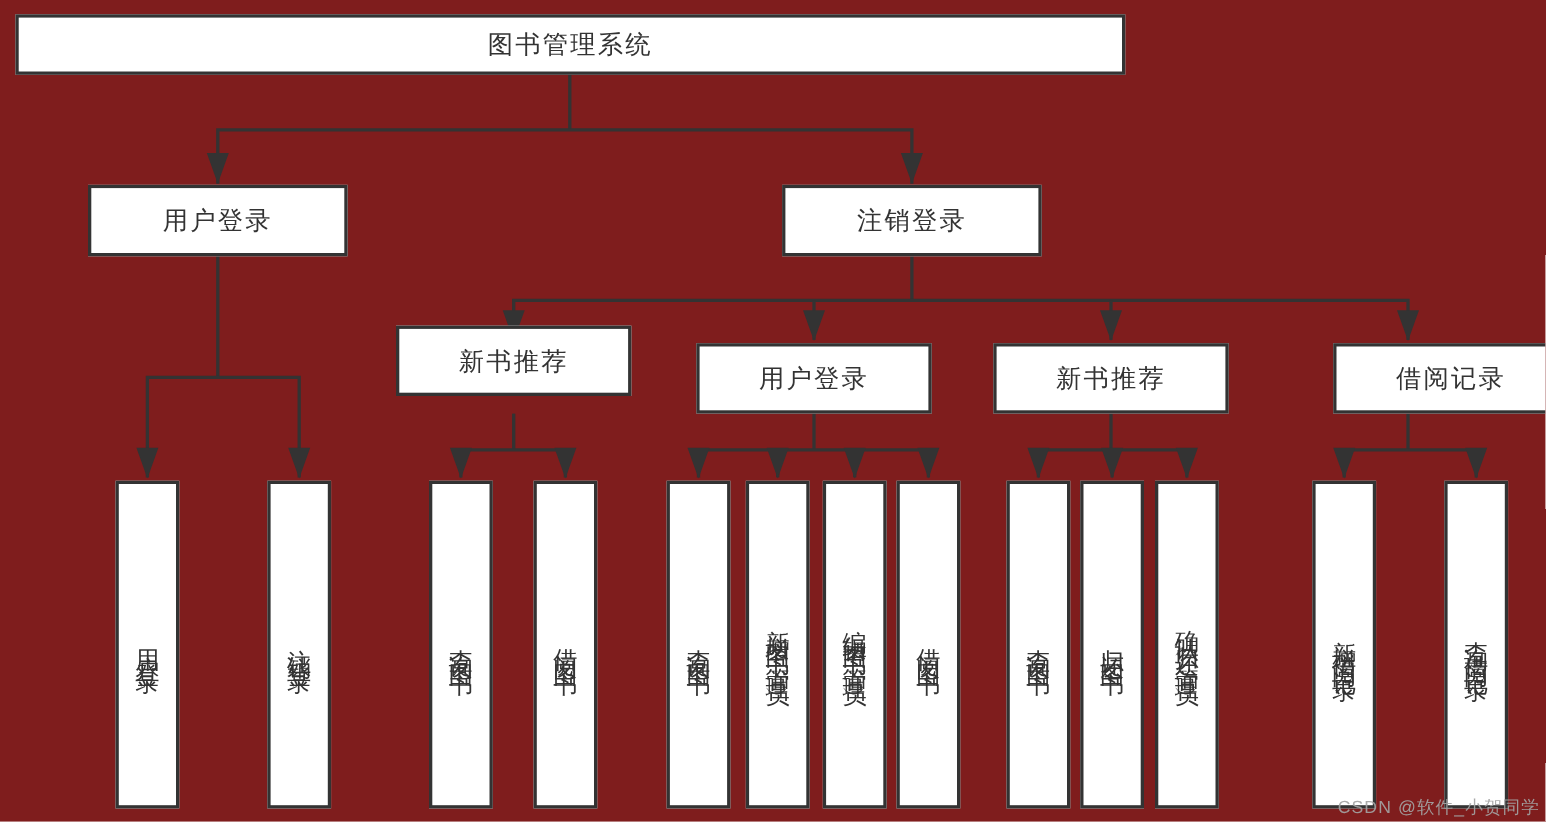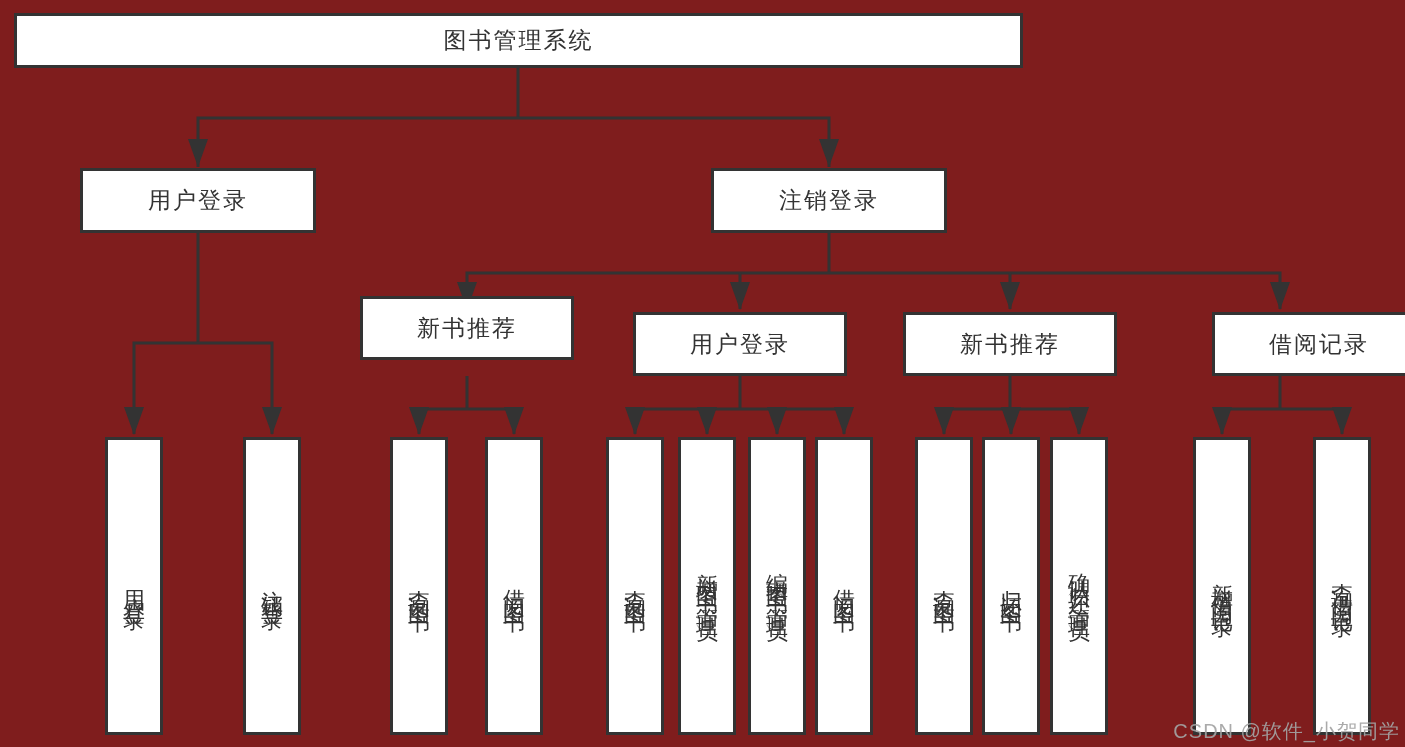--- a/index.html
+++ b/index.html
@@ -43,21 +43,21 @@
     text-orientation: mixed;
     font-size: 22px;
     letter-spacing: 7px;
     white-space: normal;
     line-height: 1;
   }
   .watermark {
     position: absolute;
     right: 5px;
     bottom: 2px;
-    font-size: 20px;
+    font-size: 16px;
     color: rgba(163, 163, 163, 0.92);
     letter-spacing: 1px;
     z-index: 10;
     white-space: nowrap;
   }
 </style>
 </head>
 <body>
 
 <div class="canvas">

